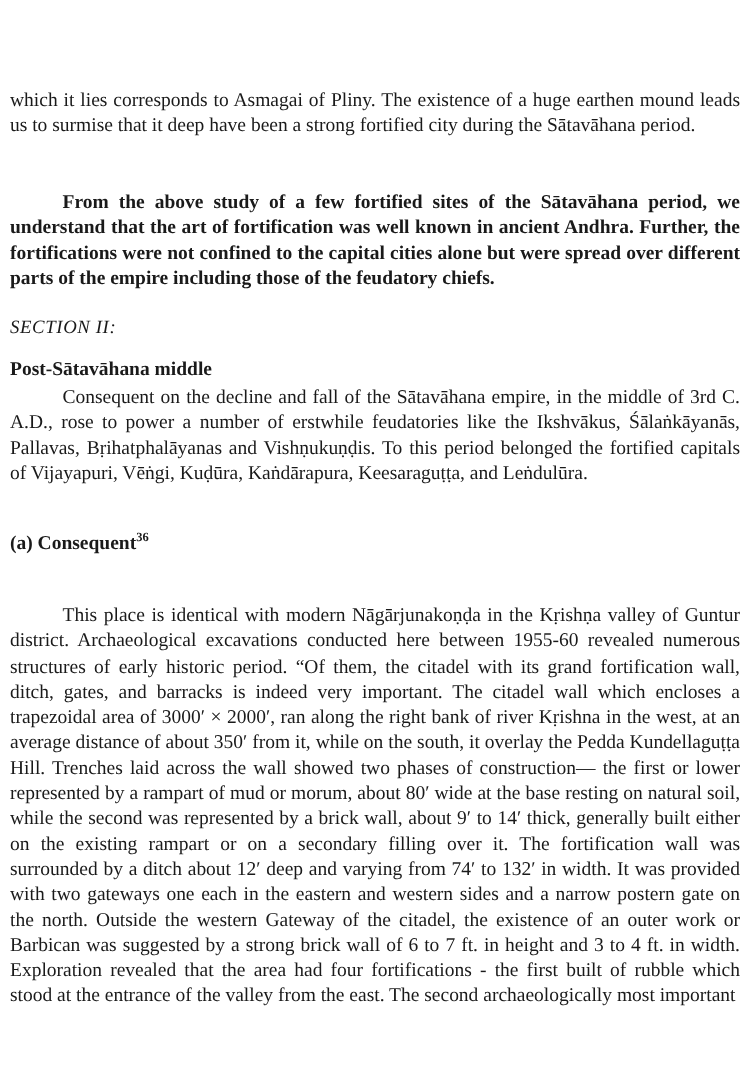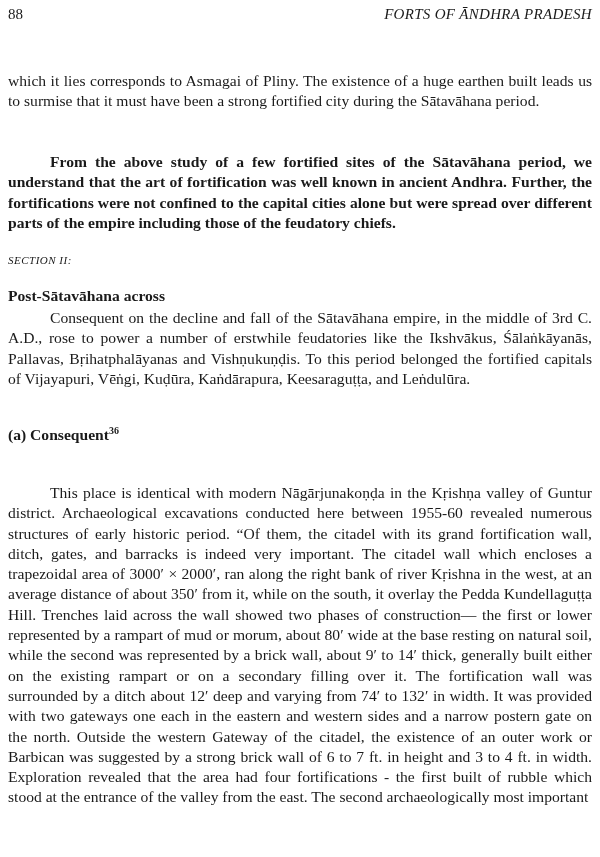--- a/index.html
+++ b/index.html
@@ -50,53 +50,49 @@
       line-height: 20.3px;
       text-align: justify;
       text-align-last: left;
     }
     .indent {
       text-indent: 42px;
     }
     .section-title {
       position: absolute;
       left: 8px;
-      font-size: 11px;
+      font-size: 15px;
       font-style: italic;
       letter-spacing: 0.5px;
     }
     .subheading {
       position: absolute;
       left: 8px;
       font-size: 15.6px;
       font-weight: bold;
     }
     .subheading sup {
       font-size: 10px;
       font-weight: bold;
       vertical-align: 6px;
     }
   </style>
 </head>
 <body>
 
 <div class="page">
 
-  <div class="running-head">
-    <span class="page-number">88</span>
-    <span class="running-title">FORTS OF ĀNDHRA PRADESH</span>
-  </div>
 
-  <p class="body-text" style="top:71px; margin:0;">which it lies corresponds to Asmagai of Pliny. The existence of a huge earthen built leads us to surmise that it must have been a strong fortified city during the Sātavāhana period.</p>
+  <p class="body-text" style="top:71px; margin:0;">which it lies corresponds to Asmagai of Pliny. The existence of a huge earthen mound leads us to surmise that it deep have been a strong fortified city during the Sātavāhana period.</p>
 
   <p class="body-text indent" style="top:152px; margin:0;font-weight:bold;">From the above study of a few fortified sites of the Sātavāhana period, we understand that the art of fortification was well known in ancient Andhra. Further, the fortifications were not confined to the capital cities alone but were spread over different parts of the empire including those of the feudatory chiefs.</p>
 
   <div class="section-title" style="top:254px;">SECTION II:</div>
 
-  <div class="subheading" style="top:287px;">Post-Sātavāhana across</div>
+  <div class="subheading" style="top:287px;">Post-Sātavāhana middle</div>
 
   <p class="body-text indent" style="top:308px; margin:0;">Consequent on the decline and fall of the Sātavāhana empire, in the middle of 3rd C. A.D., rose to power a number of erstwhile feudatories like the Ikshvākus, Śālaṅkāyanās, Pallavas, Bṛihatphalāyanas and Vishṇukuṇḍis. To this period belonged the fortified capitals of Vijayapuri, Vēṅgi, Kuḍūra, Kaṅdārapura, Keesaraguṭṭa, and Leṅdulūra.</p>
 
   <div class="subheading" style="top:425px;">
     <span>(a) Consequent</span><sup>36</sup>
   </div>
 
   <p class="body-text indent" style="top:483px; margin:0;">This place is identical with modern Nāgārjunakoṇḍa in the Kṛishṇa valley of Guntur district. Archaeological excavations conducted here between 1955-60 revealed numerous structures of early historic period. “Of them, the citadel with its grand fortification wall, ditch, gates, and barracks is indeed very important. The citadel wall which encloses a trapezoidal area of 3000′ × 2000′, ran along the right bank of river Kṛishna in the west, at an average distance of about 350′ from it, while on the south, it overlay the Pedda Kundellaguṭṭa Hill. Trenches laid across the wall showed two phases of construction— the first or lower represented by a rampart of mud or morum, about 80′ wide at the base resting on natural soil, while the second was represented by a brick wall, about 9′ to 14′ thick, generally built either on the existing rampart or on a secondary filling over it. The fortification wall was surrounded by a ditch about 12′ deep and varying from 74′ to 132′ in width. It was provided with two gateways one each in the eastern and western sides and a narrow postern gate on the north. Outside the western Gateway of the citadel, the existence of an outer work or Barbican was suggested by a strong brick wall of 6 to 7 ft. in height and 3 to 4 ft. in width. Exploration revealed that the area had four fortifications - the first built of rubble which stood at the entrance of the valley from the east. The second archaeologically most important</p>
 
 </div>

